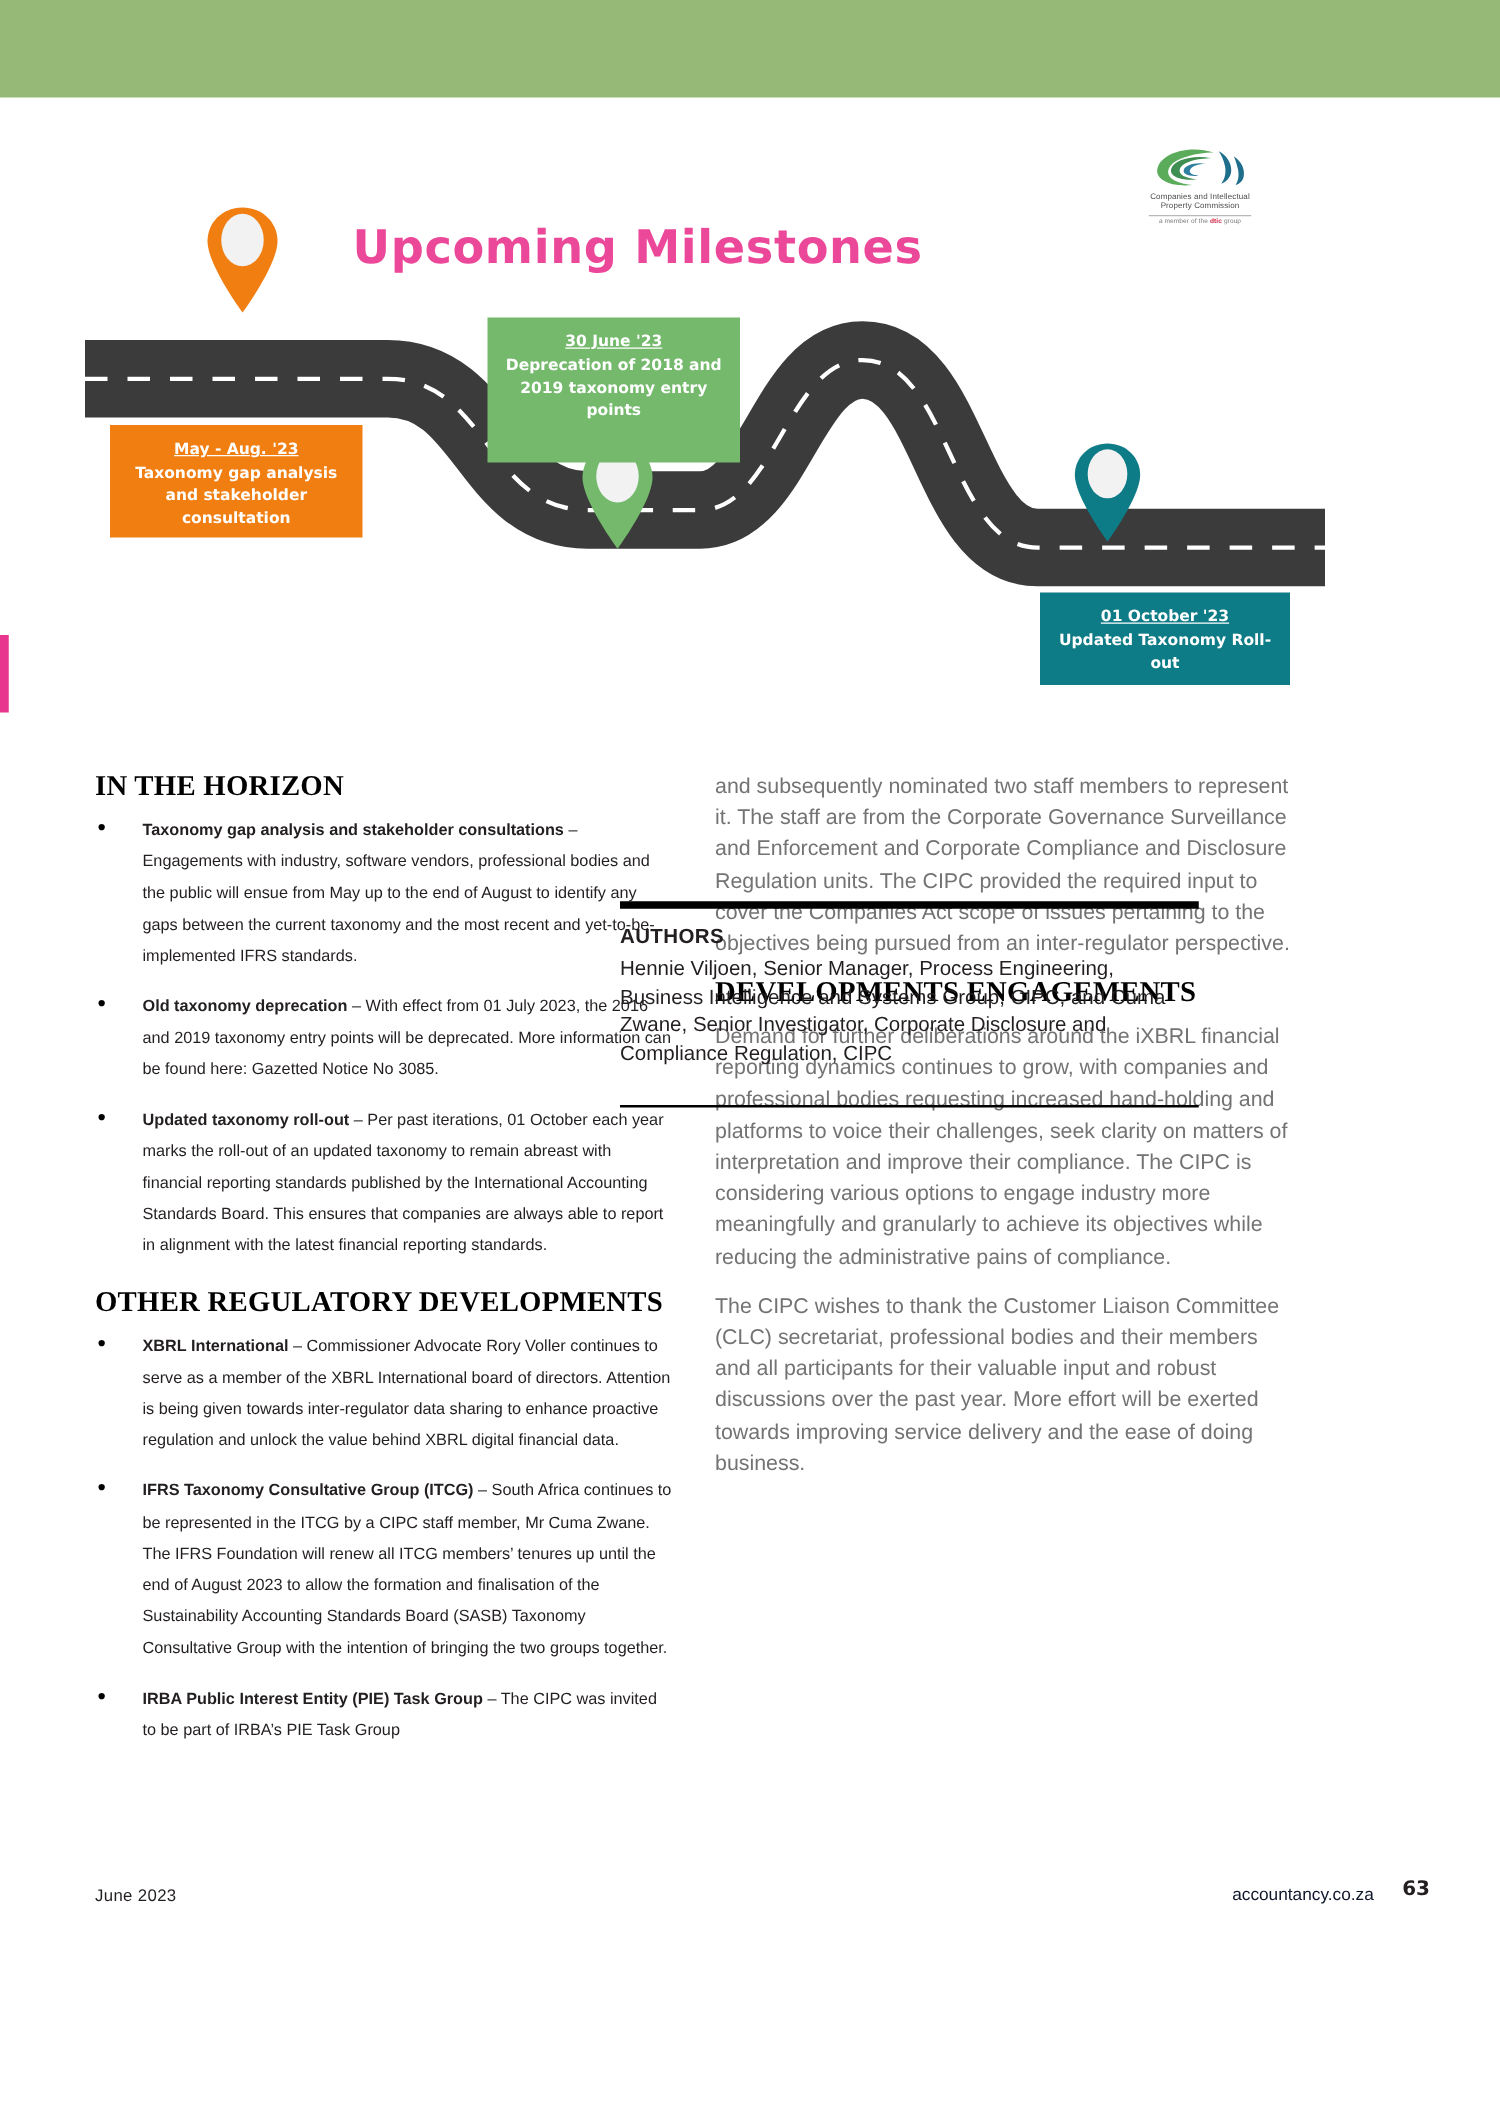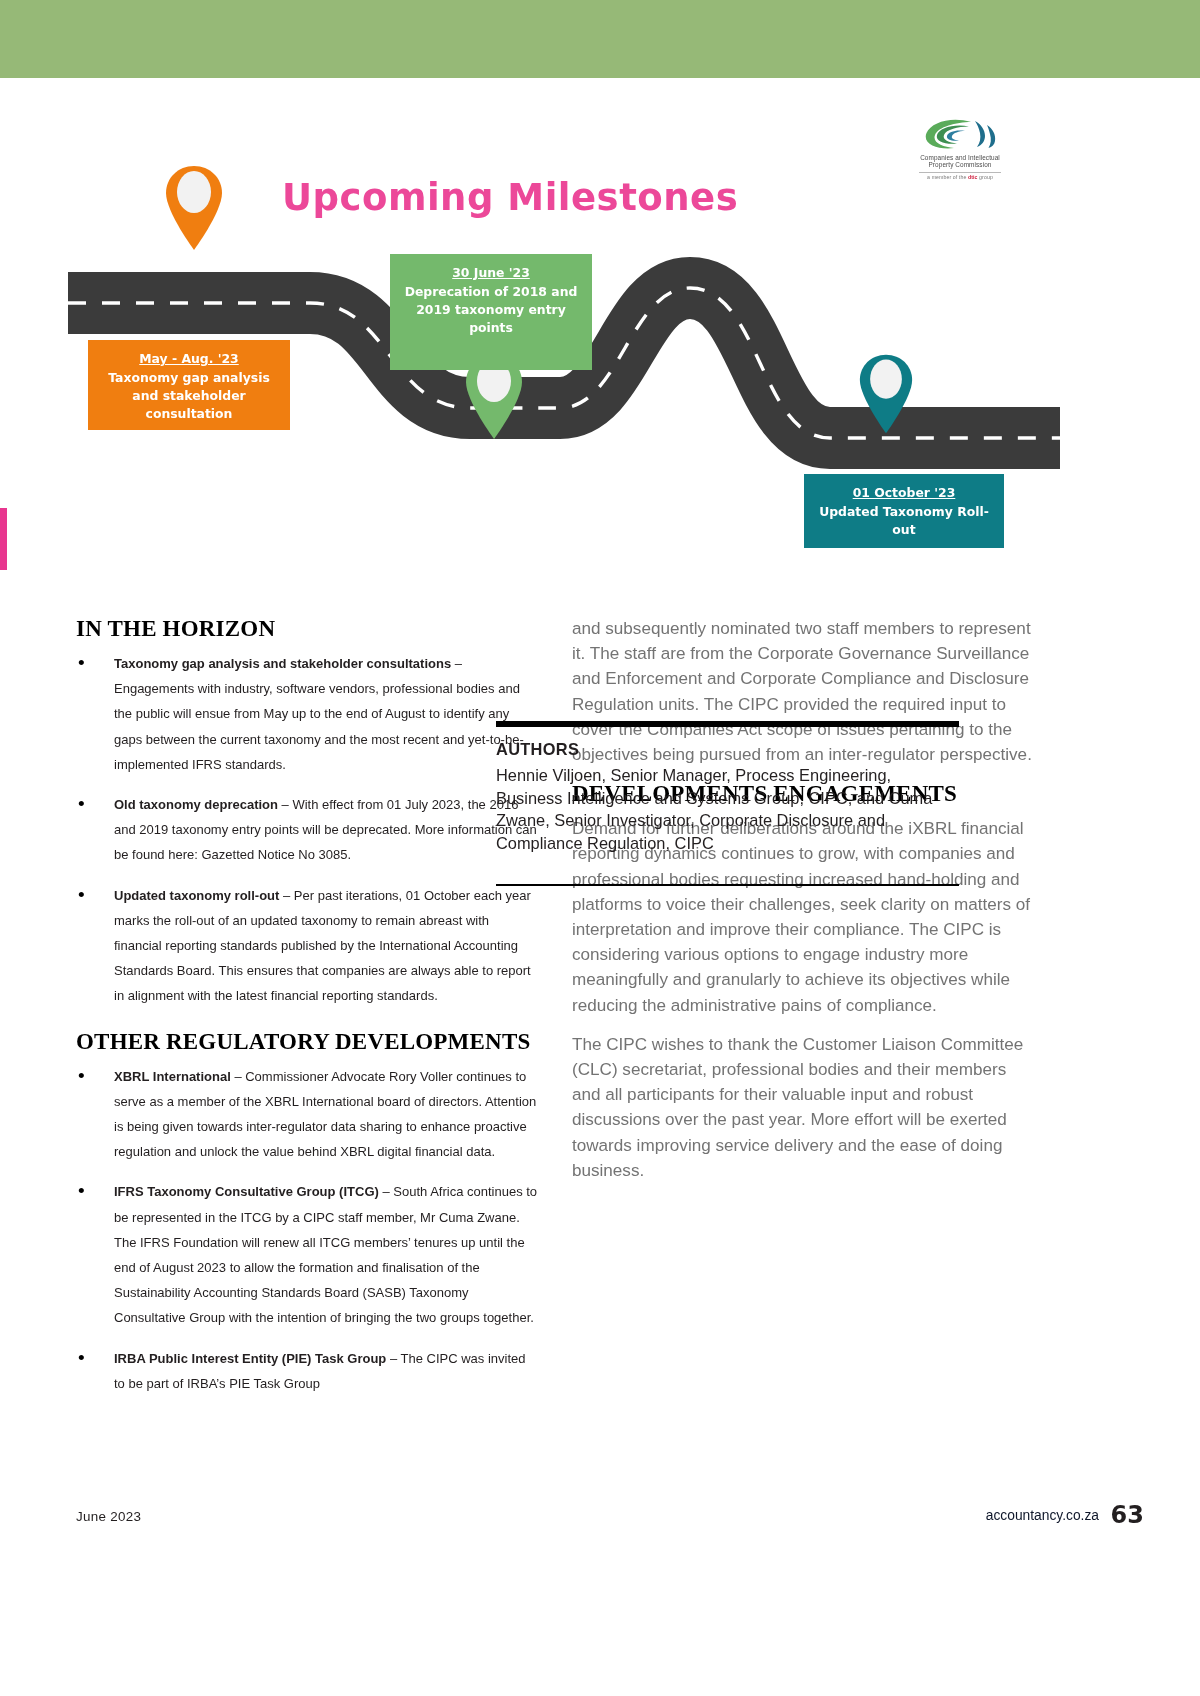--- a/index.html
+++ b/index.html
@@ -106,21 +106,21 @@
     line-height: 18px;
     padding: 10px 8px;
   }
   .ms-box .ms-date {
     display: block;
     text-decoration: underline;
     margin-bottom: 1px;
   }
   .ms-orange { left: 28px;  top: 232px; width: 202px; height: 90px;  background: #f07e10; }
   .ms-green  { left: 330px; top: 146px; width: 202px; height: 116px;  background: #74b96c; }
-  .ms-teal   { left: 744px; top: 366px; width: 200px; height: 74px;  background: #0e7c86; }
+  .ms-teal   { left: 772px; top: 366px; width: 200px; height: 74px;  background: #0e7c86; }
 
   
   .pin { position: absolute; }
 
   
   .article {
     position: absolute;
     left: 76px;
     top: 616px;
     width: 968px;
@@ -218,21 +218,21 @@
     top: 1508px;
     font-size: 13.8px;
     color: #0f172a;
   }
   .footer-page {
     position: absolute;
     right: 56px;
     top: 1501px;
     font-family: "DejaVu Sans", sans-serif;
     font-weight: bold;
-    font-size: 24px;
+    font-size: 16px;
     color: #231f20;
   }
 </style>
 </head>
 <body>
 
 <div class="top-band"></div>
 <div class="edge-tick"></div>
 
 <div class="info-wrap">

